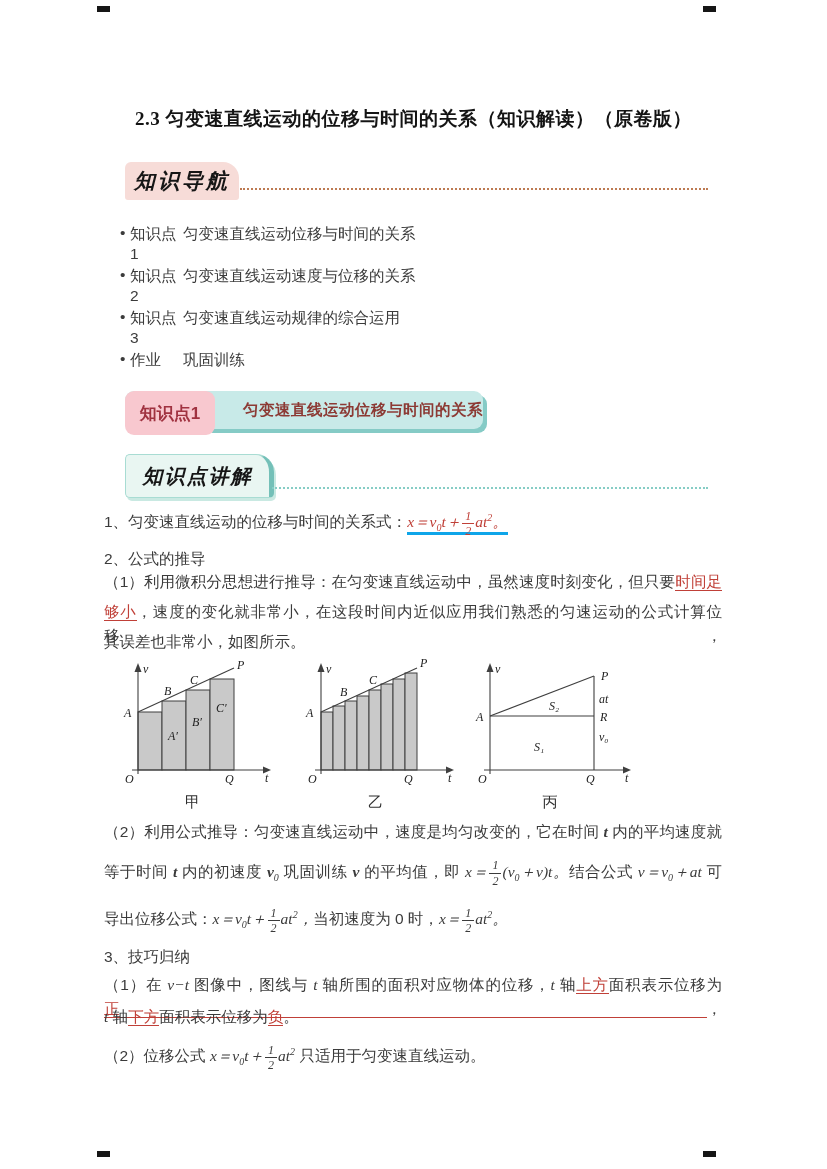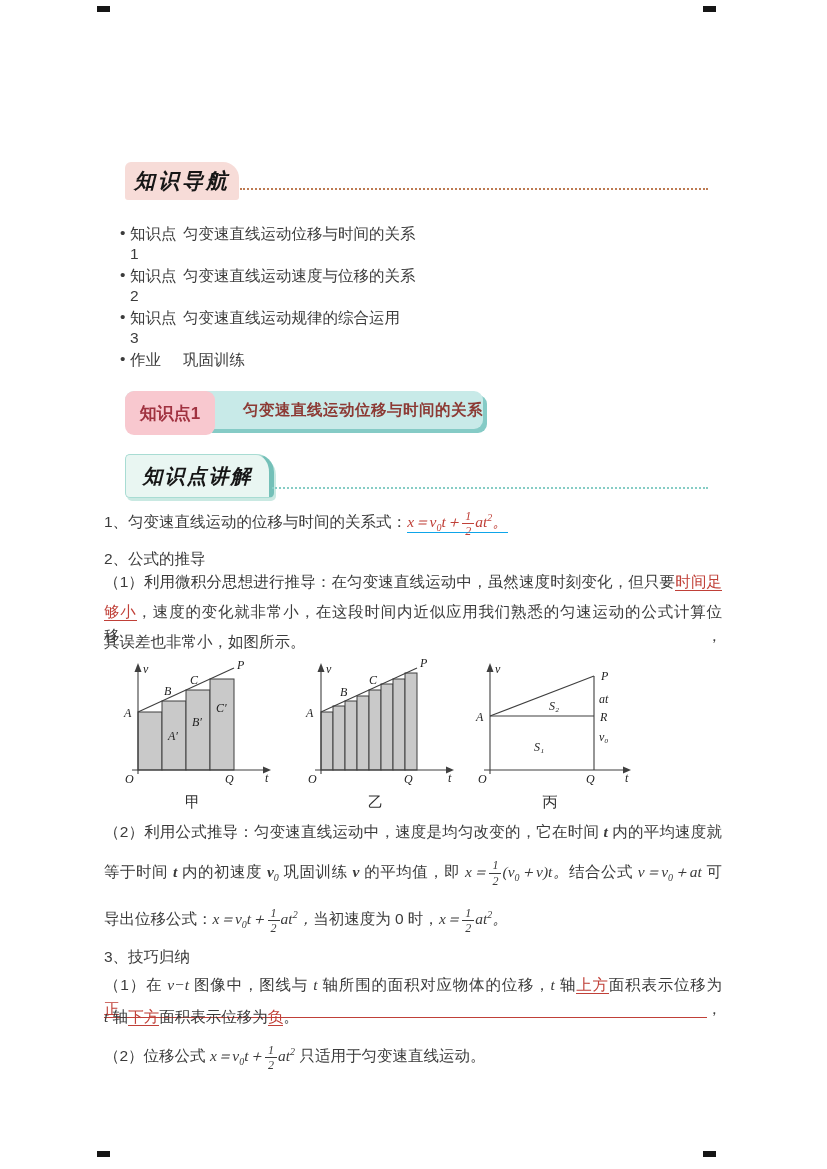--- a/index.html
+++ b/index.html
@@ -47,21 +47,21 @@
   .tall  { line-height:40px; }
 
   .red   { color:#c04038; }
   .red-u { color:#c04038; border-bottom:1px solid #c04038; padding-bottom:0; }
 
   .math  { font-family:"Liberation Serif","DejaVu Serif",serif; font-style:italic; }
   .mathb { font-family:"Liberation Serif","DejaVu Serif",serif; font-style:italic; font-weight:bold; }
   .fm    { font-family:"Liberation Serif","DejaVu Serif",serif; font-style:italic; white-space:nowrap; }
   .fm sub { font-size:10px; }
   .fm sup { font-size:10px; }
-  .fu    { border-bottom:1px solid #0ea5e9; padding-bottom:2px; }
+  .fu    { border-bottom:3px solid #0ea5e9; padding-bottom:2px; }
   .frac  { display:inline-flex; flex-direction:column; align-items:center; vertical-align:middle;
            line-height:1.05; font-size:12px; margin:0 1px; }
   .frac .num { padding:0 3px 1px; border-bottom:1px solid currentColor; }
   .frac .den { padding-top:1px; }
 
   .fig { position:absolute; top:656px; }
   .fig rect { fill:#c9c9c9; stroke:#3f3f3f; stroke-width:1; }
   .fig line { stroke:#3f3f3f; stroke-width:1.1; }
   .fig polygon { fill:#3f3f3f; }
   .fig text { font-family:"Liberation Serif","DejaVu Serif",serif; font-style:italic;
@@ -71,20 +71,21 @@
 </head>
 <body>
 
 <div class="page">
 
   <div class="mark" style="left:97px;top:6px;"></div>
   <div class="mark" style="left:703px;top:6px;"></div>
   <div class="mark" style="left:97px;top:1151px;"></div>
   <div class="mark" style="left:703px;top:1151px;"></div>
 
+  <div class="title">2.3  匀变速直线运动的位移与时间的关系（知识解读）（原卷版）</div>
 
   <div class="badge-nav">
     <span class="callig">知识导航</span>
   </div>
   <div class="dotted-orange"></div>
 
   <div class="nav-item" style="top:224px;">
     <span class="nav-bullet">•</span>
     <span class="nav-label">知识点 1</span>
     <span class="nav-text">匀变速直线运动位移与时间的关系</span>

